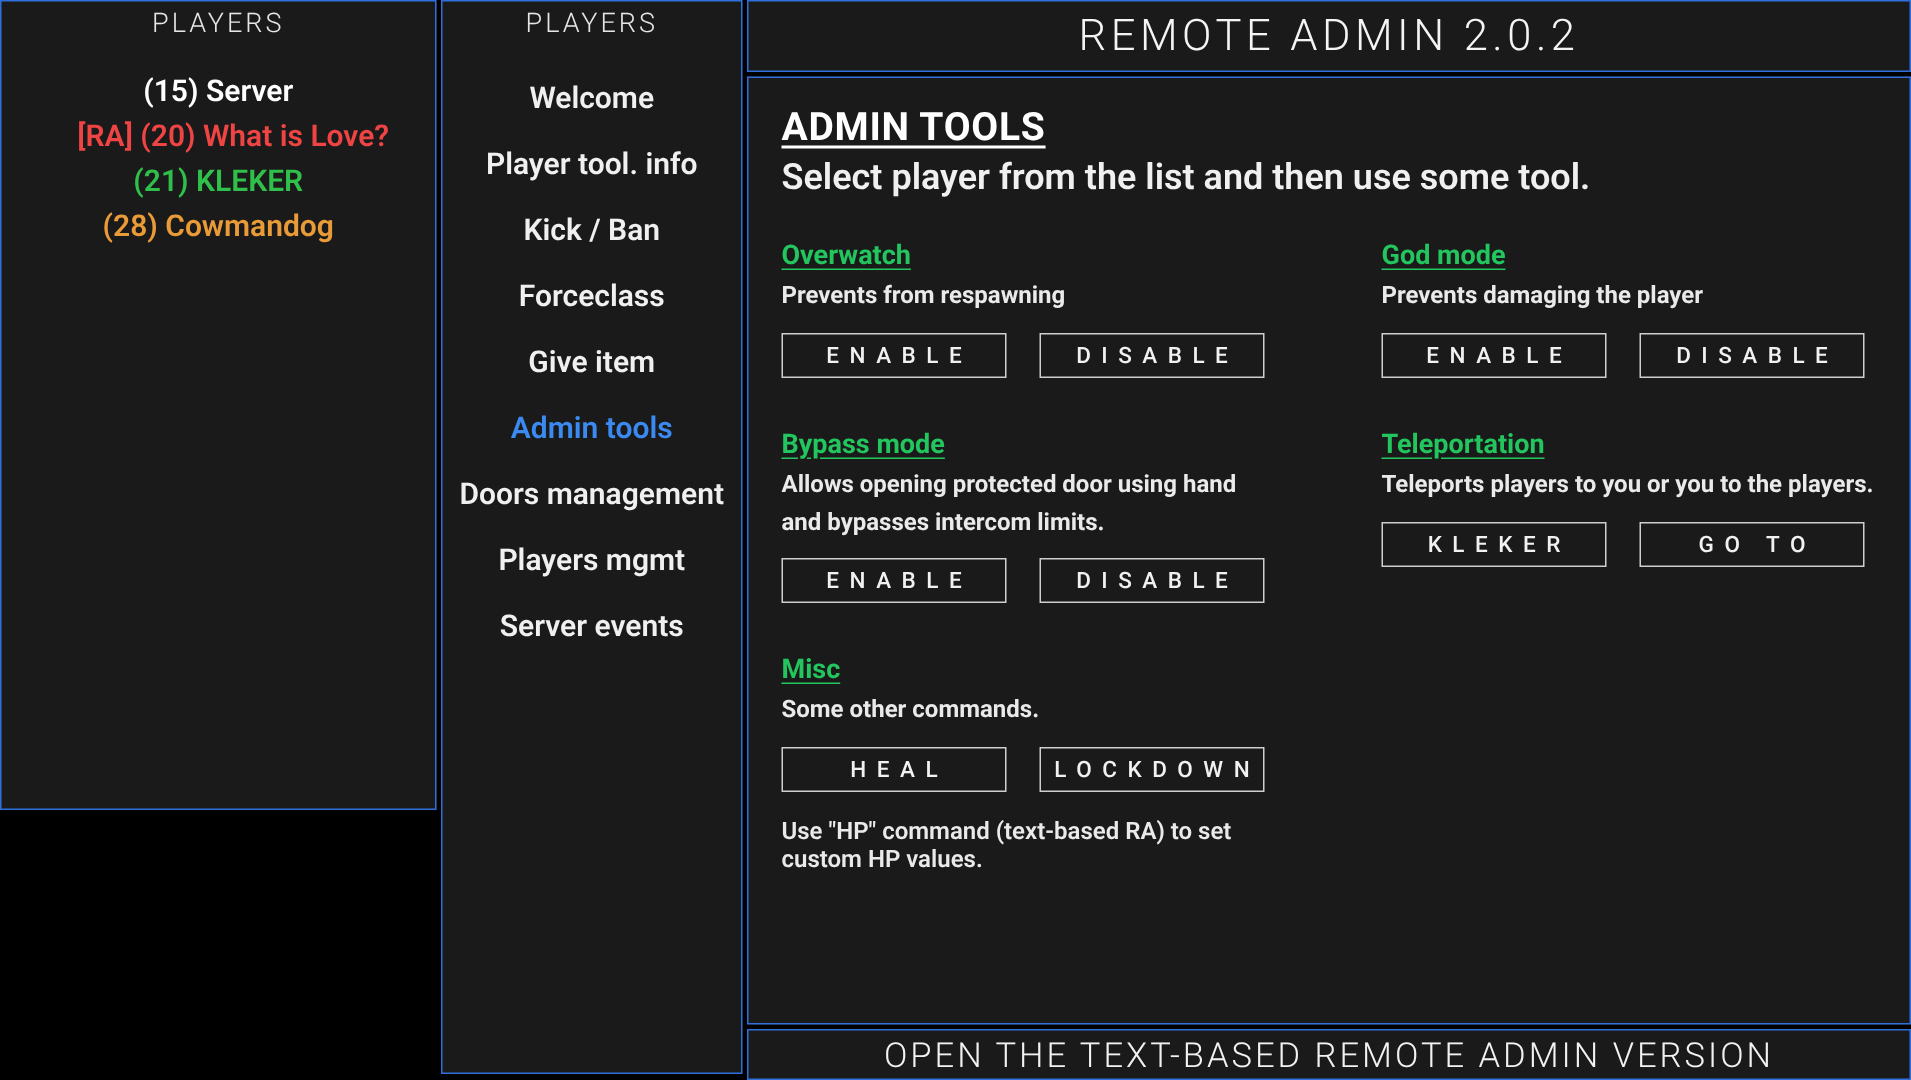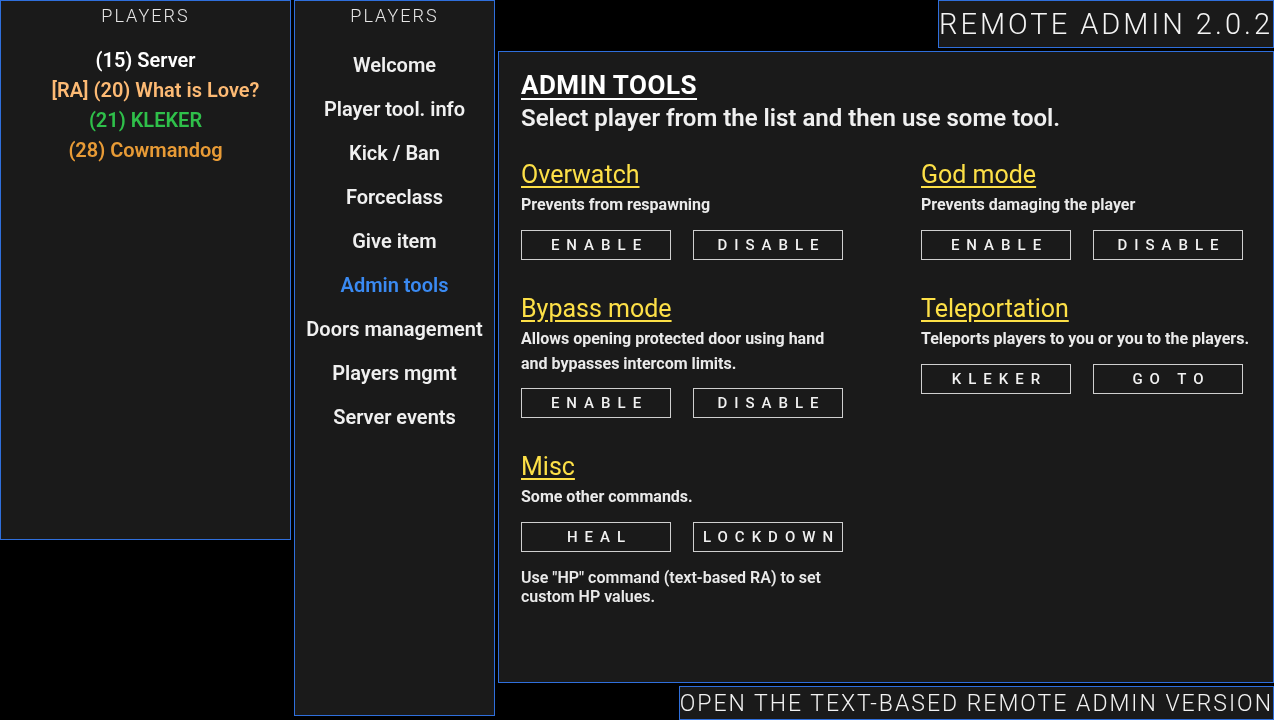--- a/index.html
+++ b/index.html
@@ -32,21 +32,20 @@
     width: 201px;
     height: 716px;
     display: flex;
     flex-direction: column;
   }
   .col-main {
     flex: 1;
     display: flex;
     flex-direction: column;
     gap: 3px;
-    align-items: flex-end;
   }
   .col-header {
     height: 30px;
     text-align: center;
     font-size: 18px;
     letter-spacing: 2px;
     font-weight: 300;
     padding-top: 4px;
     color: #e6e6e6;
   }
@@ -104,25 +103,25 @@
     color: #f0f0f0;
     margin-bottom: 28px;
   }
   .tool-grid {
     display: grid;
     grid-template-columns: 1fr 1fr;
     column-gap: 70px;
   }
   .tool-block { margin-bottom: 34px; }
   .tool-title {
-    font-size: 25px;
-    font-weight: 400;
+    font-size: 18px;
+    font-weight: 700;
     text-decoration: underline;
     text-underline-offset: 3px;
-    color: #fde047;
+    color: #22c55e;
     margin-bottom: 4px;
   }
   .tool-desc {
     font-size: 16px;
     font-weight: 700;
     color: #eaeaea;
     margin-bottom: 12px;
     line-height: 1.55;
   }
   .btn-row {
@@ -163,21 +162,21 @@
 </style>
 </head>
 <body>
 
 <div class="root">
 
   <div class="panel col-players">
     <div class="col-header">PLAYERS</div>
     <div class="player-list" id="player-list">
         <div class="player-item" style="color: rgb(255, 255, 255);">(15) Server</div>
-        <div class="player-item" style="color: #fdba74; margin-left: 20px;">[RA] (20) What is Love?</div>
+        <div class="player-item" style="color: #ef4444; margin-left: 20px;">[RA] (20) What is Love?</div>
         <div class="player-item" style="color: rgb(47, 191, 74);">(21) KLEKER</div>
         <div class="player-item" style="color: rgb(232, 155, 54);">(28) Cowmandog</div>
       </div>
   </div>
 
   <div class="panel col-actions">
     <div class="col-header">PLAYERS</div>
     <div class="actions-list" id="actions-list">
         <div class="action-item">Welcome</div>
         <div class="action-item">Player tool. info</div>

